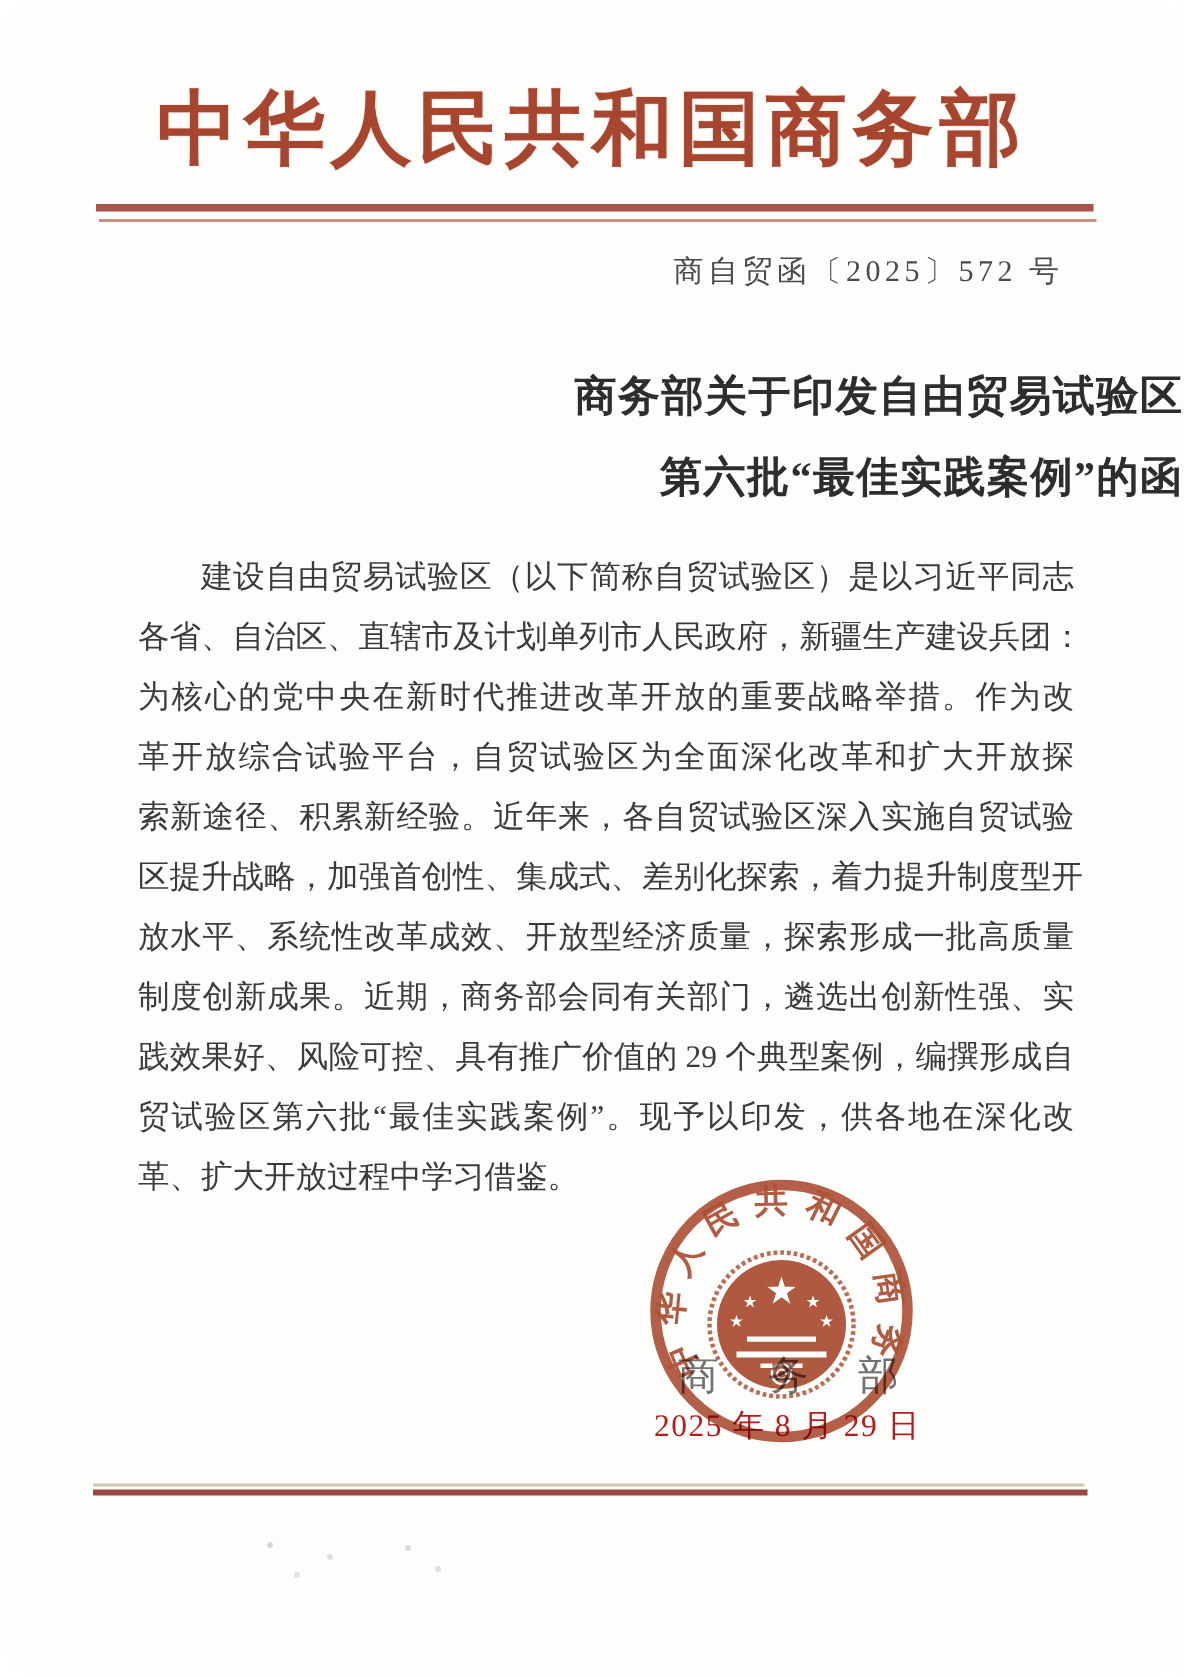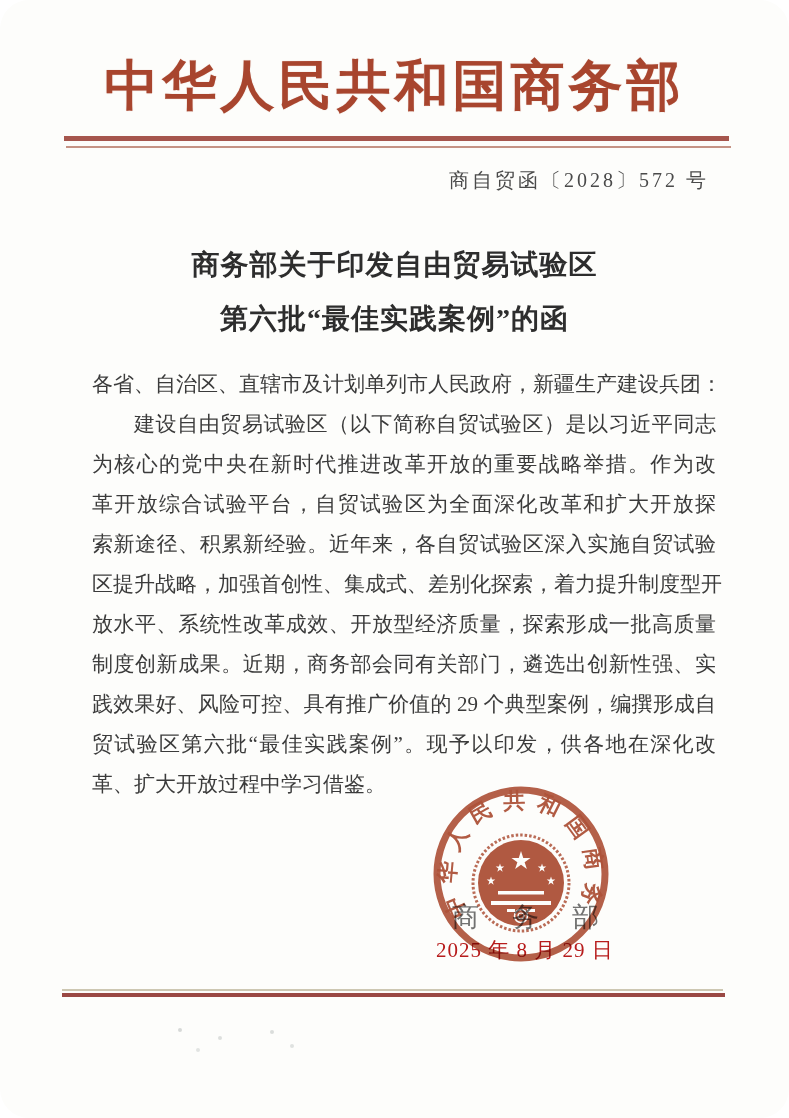--- a/index.html
+++ b/index.html
@@ -22,21 +22,21 @@
   }
   .rule-thick{position:absolute;left:64px;right:60px;top:136px;height:5px;background:#96382e;opacity:.85;}
   .rule-thin{position:absolute;left:66px;right:58px;top:146px;height:2px;background:#a85a45;opacity:.65;}
   .doc-number{
     position:absolute;top:167px;right:80px;
     font-size:20px;color:#4a4a4a;letter-spacing:3px;
   }
   
   .doc-title{
     position:absolute;top:238px;left:0;right:0;
-    text-align:center;color:#2d2d2d;
+    text-align:right;color:#2d2d2d;
     font-weight:bold;font-size:28px;line-height:54px;letter-spacing:1px;
   }
   
   .body-block{
     position:absolute;left:92px;top:364px;width:624px;
     font-size:21px;color:#3b3b3b;
   }
   .body-line{
     height:40px;line-height:40px;
     text-align:justify;text-align-last:justify;
@@ -69,30 +69,30 @@
 </style>
 </head>
 <body>
 
 <div class="page">
 
   <div class="org-title">中华人民共和国商务部</div>
   <div class="rule-thick"></div>
   <div class="rule-thin"></div>
 
-  <div class="doc-number">商自贸函〔2028〕572 号</div>
+  <div class="doc-number">商自贸函〔2025〕572 号</div>
 
   <div class="doc-title">
     <div>商务部关于印发自由贸易试验区</div>
     <div>第六批“最佳实践案例”的函</div>
   </div>
 
   <div class="body-block">
+    <div class="body-line indent">建设自由贸易试验区（以下简称自贸试验区）是以习近平同志</div>
     <div class="body-line">各省、自治区、直辖市及计划单列市人民政府，新疆生产建设兵团：</div>
-    <div class="body-line indent">建设自由贸易试验区（以下简称自贸试验区）是以习近平同志</div>
     <div class="body-line">为核心的党中央在新时代推进改革开放的重要战略举措。作为改</div>
     <div class="body-line">革开放综合试验平台，自贸试验区为全面深化改革和扩大开放探</div>
     <div class="body-line">索新途径、积累新经验。近年来，各自贸试验区深入实施自贸试验</div>
     <div class="body-line">区提升战略，加强首创性、集成式、差别化探索，着力提升制度型开</div>
     <div class="body-line">放水平、系统性改革成效、开放型经济质量，探索形成一批高质量</div>
     <div class="body-line">制度创新成果。近期，商务部会同有关部门，遴选出创新性强、实</div>
     <div class="body-line">践效果好、风险可控、具有推广价值的 29 个典型案例，编撰形成自</div>
     <div class="body-line">贸试验区第六批“最佳实践案例”。现予以印发，供各地在深化改</div>
     <div class="body-line short">革、扩大开放过程中学习借鉴。</div>
   </div>

